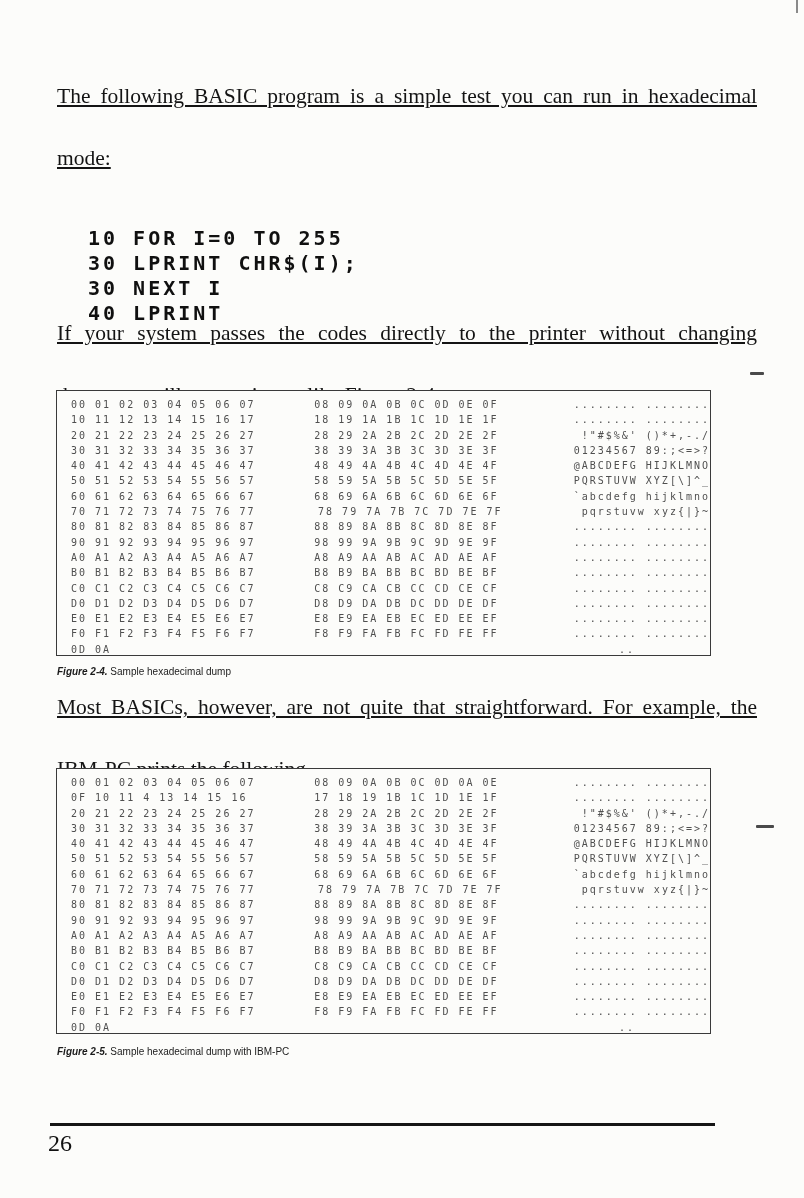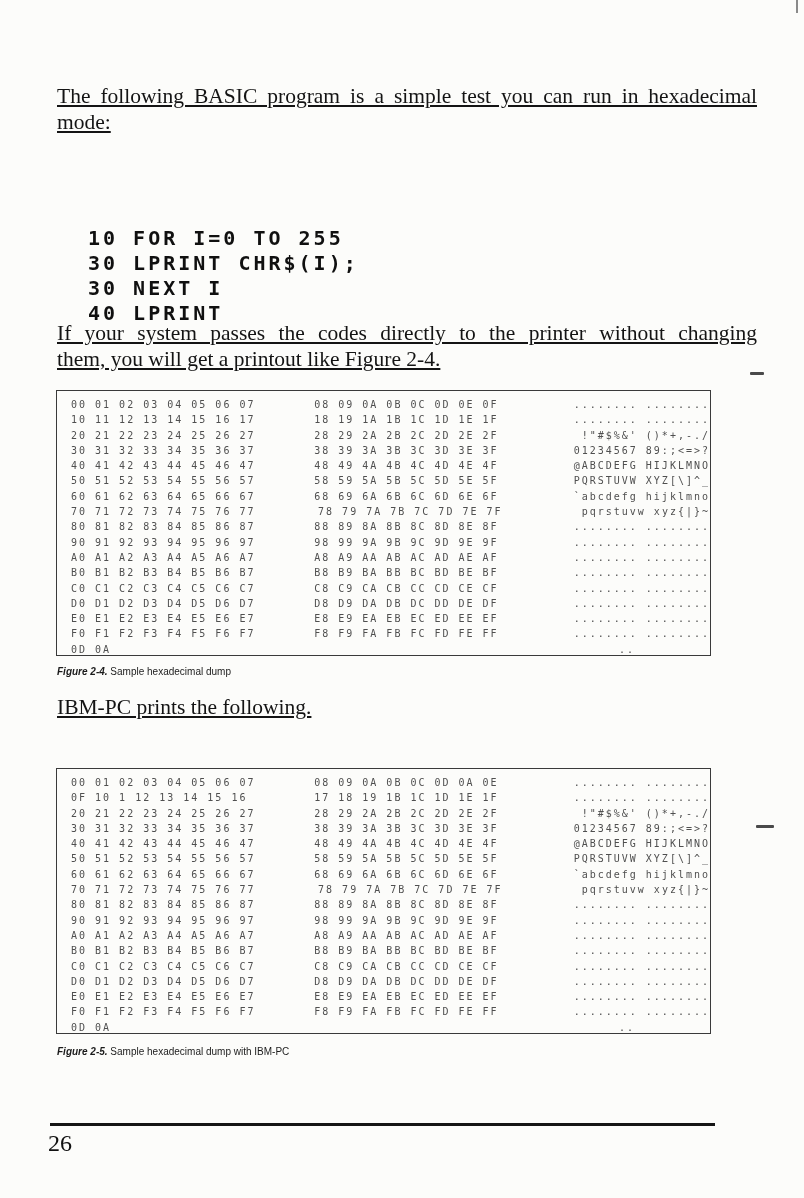--- a/index.html
+++ b/index.html
@@ -4,21 +4,21 @@
 <style>
   html,body{margin:0;padding:0;background:#e8e8e6;}
   .page{
     position:relative;width:804px;height:1198px;margin:0 auto;
     background:#fcfcfa;overflow:hidden;
     font-family:"Liberation Serif", serif;color:#141414;
   }
   
   .para{position:absolute;left:57px;width:700px;font-size:21.5px;line-height:25.5px;}
   .para div.line{text-align:justify;text-align-last:justify;text-decoration:underline;}
-  .para div.line:last-of-type{text-align-last:left;}
+  .para div.line:last-of-type{text-align-last:left;margin-top:36px;}
   #para1{top:84px;}
   #para2{top:321px;}
   #para3{top:695px;}
   
   .code{
     position:absolute;left:88px;top:151px;
     font-family:"DejaVu Sans Mono", monospace;font-weight:bold;
     font-size:20px;letter-spacing:3px;line-height:25px;color:#101010;
     white-space:pre;
   }
@@ -185,33 +185,34 @@
         <span class="dump-a">..</span>
       </div>
     </div>
 
   <div class="caption" id="caption1">
     <span class="fig-label">Figure 2-4.</span><span> Sample hexadecimal dump</span>
   </div>
 
   <div class="para" id="para3">
 
+  <div class="line">Most BASICs, however, are not quite that straightforward. For example, the</div>
       <div class="line">IBM-PC prints the following.</div>
     </div>
 
   <div class="dumpbox" id="dumpbox2">
 
       <div class="dump-row">
         <span class="dump-l">00 01 02 03 04 05 06 07</span>
         <span class="dump-r">08 09 0A 0B 0C 0D 0A 0E</span>
         <span class="dump-a">........ ........</span>
       </div>
 
       <div class="dump-row">
-        <span class="dump-l">0F 10 1 12 13 14 15 16</span>
+        <span class="dump-l">0F 10 11 4 13 14 15 16</span>
         <span class="dump-r">17 18 19 1B 1C 1D 1E 1F</span>
         <span class="dump-a">........ ........</span>
       </div>
 
       <div class="dump-row">
         <span class="dump-l">20 21 22 23 24 25 26 27</span>
         <span class="dump-r">28 29 2A 2B 2C 2D 2E 2F</span>
         <span class="dump-a"> !"#$%&amp;' ()*+,-./</span>
       </div>
 

